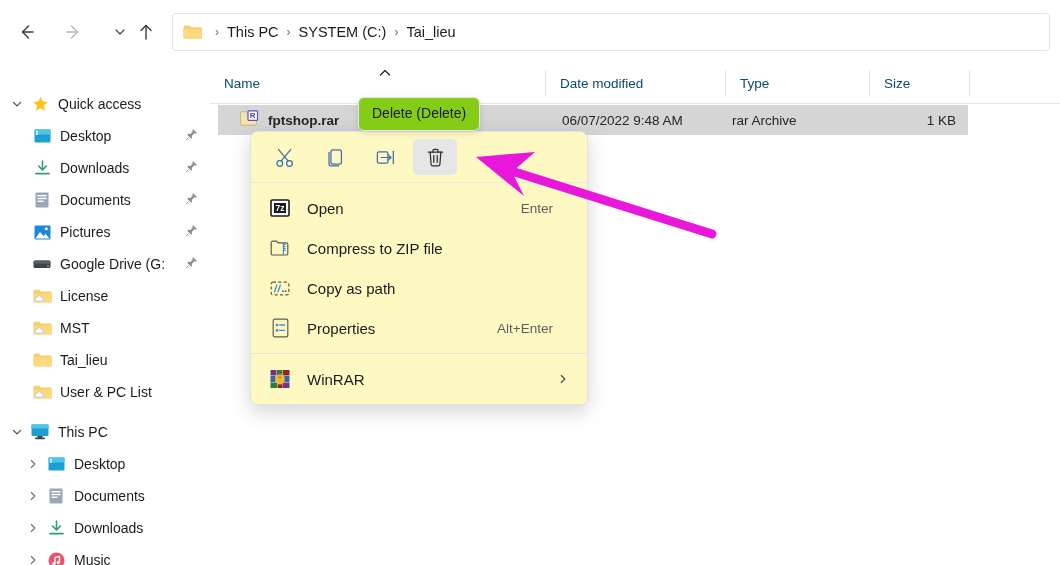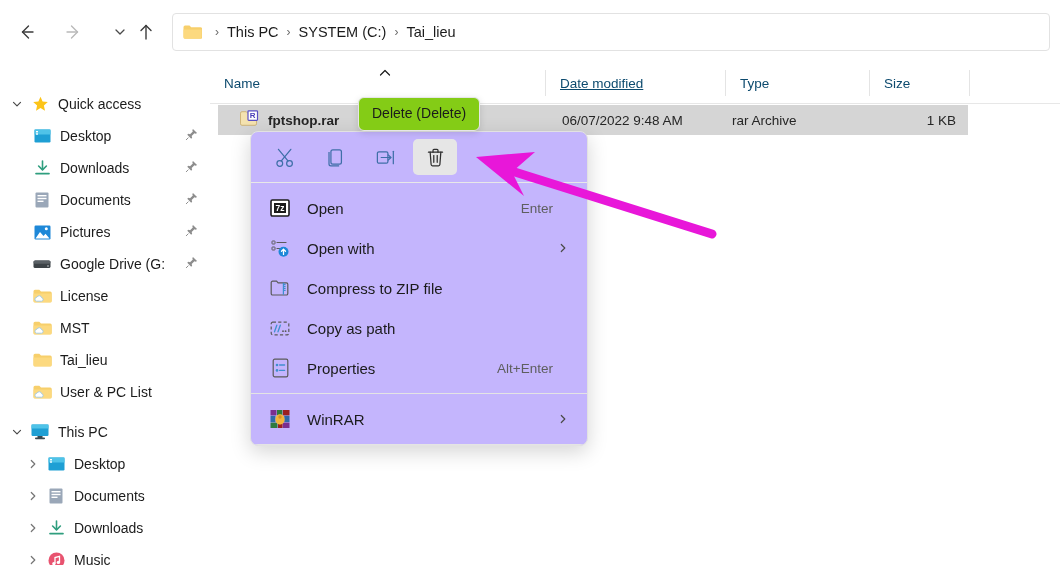--- a/index.html
+++ b/index.html
@@ -136,21 +136,21 @@
     box-shadow: 0 2px 7px rgba(0,0,0,0.13);
     font-size: 14px; color: #1b1b1b;
     white-space: nowrap;
     z-index: 40;
   }
 
   
   #ctxmenu {
     position: absolute; left: 250px; top: 131px;
     width: 338px;
-    background: #c4b5fd;
+    background: #fef9c3;
     border: 1px solid #e2e2e2;
     border-radius: 8px;
     box-shadow: 0 6px 20px rgba(0,0,0,0.17);
     z-index: 30;
     overflow: hidden;
   }
   #ctx-toolbar {
     height: 51px;
     display: flex; align-items: center;
     padding-left: 12px;
@@ -475,21 +475,21 @@
     <div id="colheaders">
       <div class="colhdr" style="left:0; width:336px;">
         <span>Name</span>
         <span id="sort-caret">
           <svg width="14" height="10" viewBox="0 0 14 10" fill="none" stroke="#1b1b1b" stroke-width="1.2" stroke-linecap="round" stroke-linejoin="round">
               <path d="M2.5 7 L7 2.5 L11.5 7"></path>
             </svg>
         </span>
         <span class="divider"></span>
       </div>
-      <div class="colhdr" style="left:336px; width:180px;text-decoration:underline;">
+      <div class="colhdr" style="left:336px; width:180px;">
         <span>Date modified</span>
         <span class="divider"></span>
       </div>
       <div class="colhdr" style="left:516px; width:144px;">
         <span>Type</span>
         <span class="divider"></span>
       </div>
       <div class="colhdr" style="left:660px; width:100px;">
         <span>Size</span>
         <span class="divider"></span>
@@ -554,38 +554,20 @@
           <svg width="20" height="20" viewBox="0 0 20 20">
               <rect x="1" y="2" width="18" height="16" rx="1.4" fill="#ffffff" stroke="#1b1b1b" stroke-width="1.6"></rect>
               <rect x="4" y="5" width="12" height="10" fill="#1b1b1b"></rect>
               <text x="10" y="13" font-family="Liberation Sans, sans-serif" font-size="8.5" font-weight="bold" fill="#ffffff" text-anchor="middle">7z</text>
             </svg>
         </span>
         <span>Open</span>
         <span class="mi-accel">Enter</span>
       </div>
 
-      <div class="ctx-item">
-        <span class="mi-icon">
-          <svg width="20" height="20" viewBox="0 0 20 20">
-            <rect x="2" y="3" width="3" height="3" rx="0.5" fill="none" stroke="#5a5a5a" stroke-width="1"></rect>
-            <rect x="2" y="9" width="3" height="3" rx="0.5" fill="none" stroke="#5a5a5a" stroke-width="1"></rect>
-            <path d="M7 4.5 H16" stroke="#5a5a5a" stroke-width="1.2" stroke-linecap="round"></path>
-            <path d="M7 10.5 H12" stroke="#5a5a5a" stroke-width="1.2" stroke-linecap="round"></path>
-            <circle cx="13.5" cy="13.8" r="5" fill="#1d87d8"></circle>
-            <path d="M13.5 11.2 V16.4 M11.5 13.2 L13.5 11.1 L15.5 13.2" fill="none" stroke="#ffffff" stroke-width="1.3" stroke-linecap="round" stroke-linejoin="round"></path>
-          </svg>
-        </span>
-        <span>Open with</span>
-        <span class="mi-arrow">
-          <svg width="12" height="12" viewBox="0 0 12 12" fill="none" stroke="#4d4d4d" stroke-width="1.2" stroke-linecap="round" stroke-linejoin="round">
-              <path d="M4.3 2.5 L7.8 6 L4.3 9.5"></path>
-            </svg>
-        </span>
-      </div>
 
       <div class="ctx-item">
         <span class="mi-icon">
           <svg width="20" height="18" viewBox="0 0 20 18" fill="none" stroke="#5a5a5a" stroke-width="1.2" stroke-linejoin="round">
             <path d="M1.2 3.6 a1.4 1.4 0 0 1 1.4 -1.4 h4 l1.5 1.6 h8.3 a1.4 1.4 0 0 1 1.4 1.4 v9.4 a1.4 1.4 0 0 1 -1.4 1.4 h-13.8 a1.4 1.4 0 0 1 -1.4 -1.4 z"></path>
             <path d="M13.4 3.8 V15.8" stroke="#3f8fd0"></path>
             <path d="M13.4 5.4 h2.2 M13.4 7.4 h2.2 M13.4 9.4 h2.2 M13.4 11.4 h2.2" stroke="#3f8fd0" stroke-width="1.1"></path>
           </svg>
         </span>
         <span>Compress to ZIP file</span>

